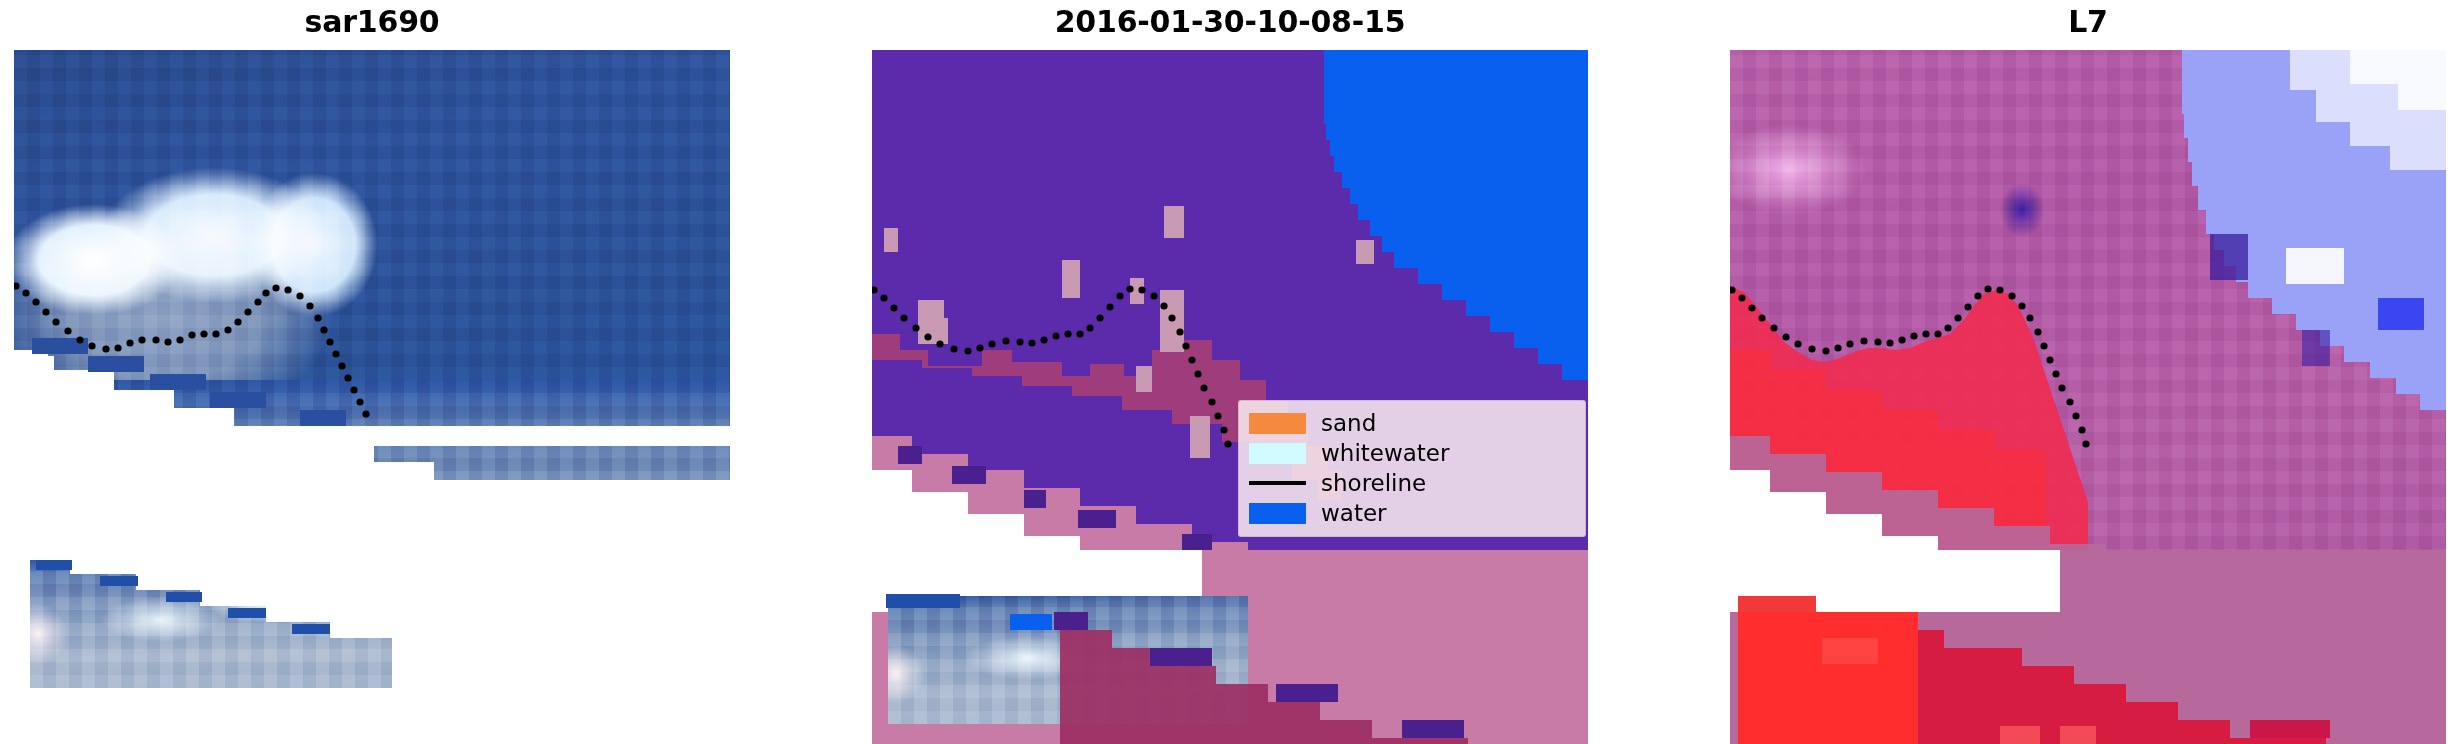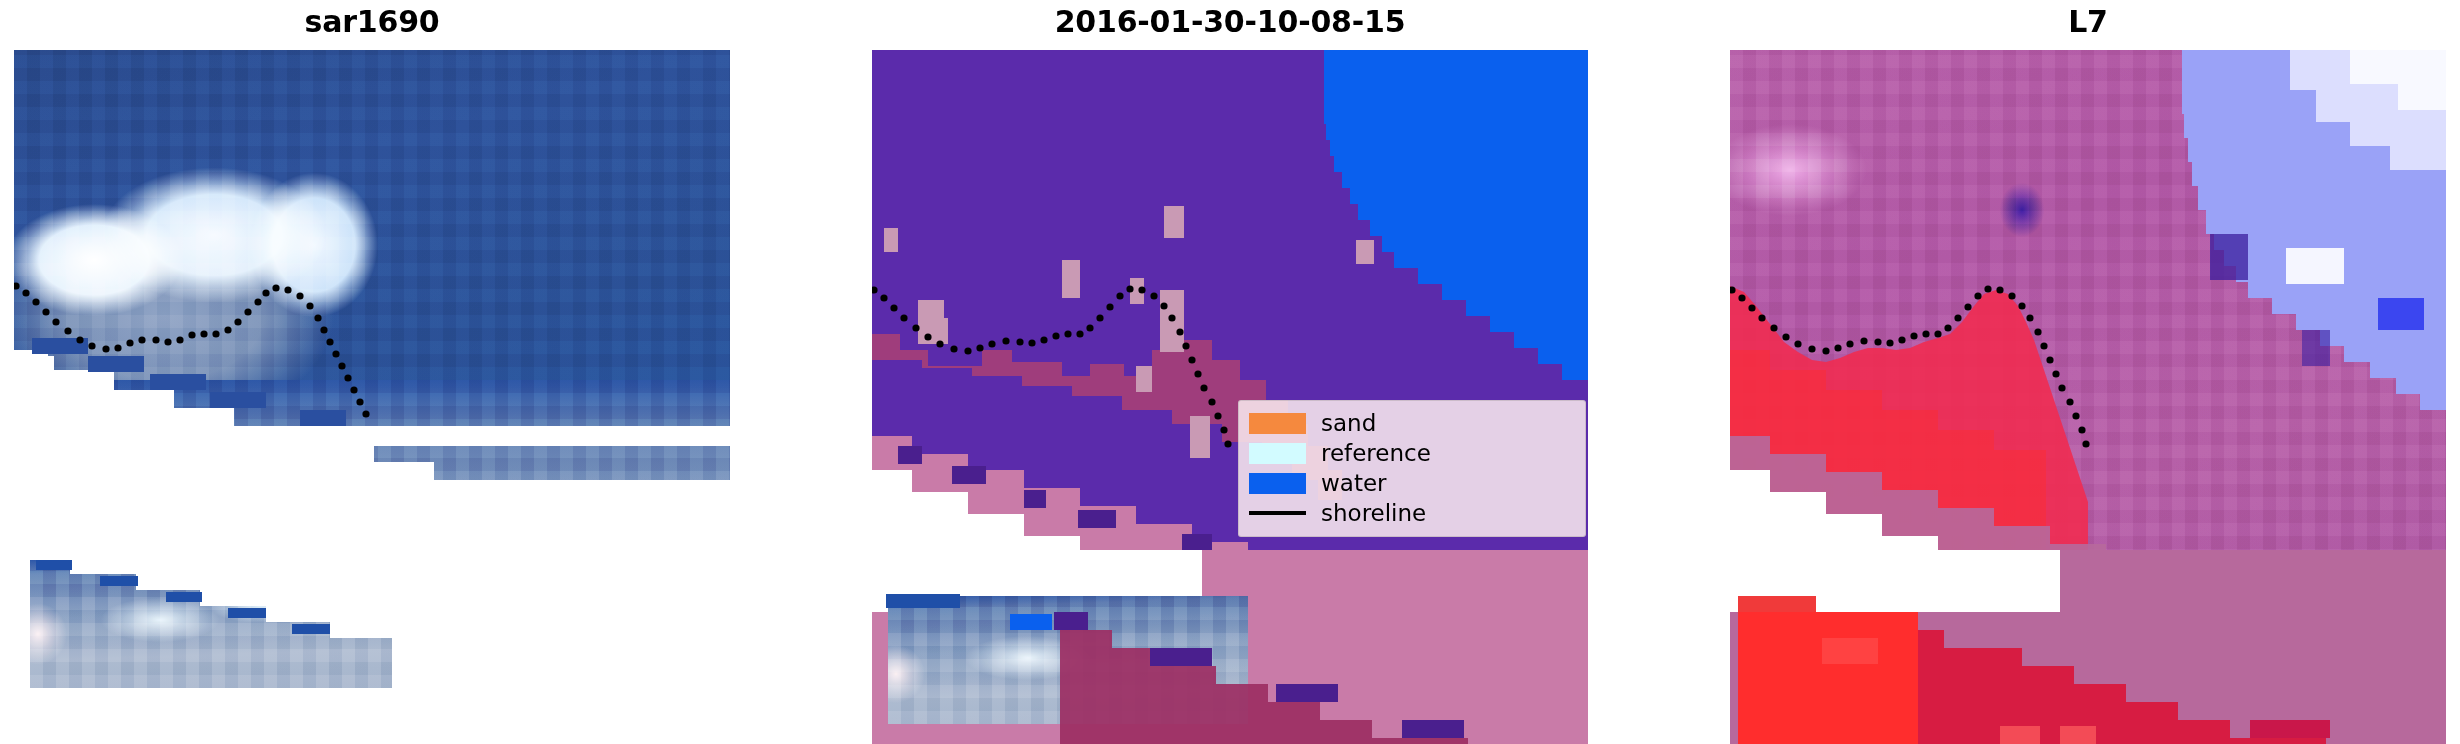--- a/index.html
+++ b/index.html
@@ -381,27 +381,27 @@
     </div>
   </div>
 
   <div class="legend" style="left:1238px;top:400px;width:348px;">
     <div class="legend-row">
       <span class="legend-swatch" style="background:#f5893e;border:1px solid #f5893e;"></span>
       <span class="legend-label">sand</span>
     </div>
     <div class="legend-row">
       <span class="legend-swatch" style="background:#d2fbff;border:1px solid #d2fbff;"></span>
-      <span class="legend-label">reference</span>
-    </div>
-    <div class="legend-row">
-      <span class="legend-swatch" style="background:#0a60ee;border:1px solid #0a60ee;"></span>
-      <span class="legend-label">water</span>
+      <span class="legend-label">whitewater</span>
     </div>
     <div class="legend-row">
       <span class="legend-line-wrap">
         <span class="legend-line"></span>
       </span>
       <span class="legend-label">shoreline</span>
     </div>
+    <div class="legend-row">
+      <span class="legend-swatch" style="background:#0a60ee;border:1px solid #0a60ee;"></span>
+      <span class="legend-label">water</span>
+    </div>
   </div>
 
 </div>
 
 </body></html>

